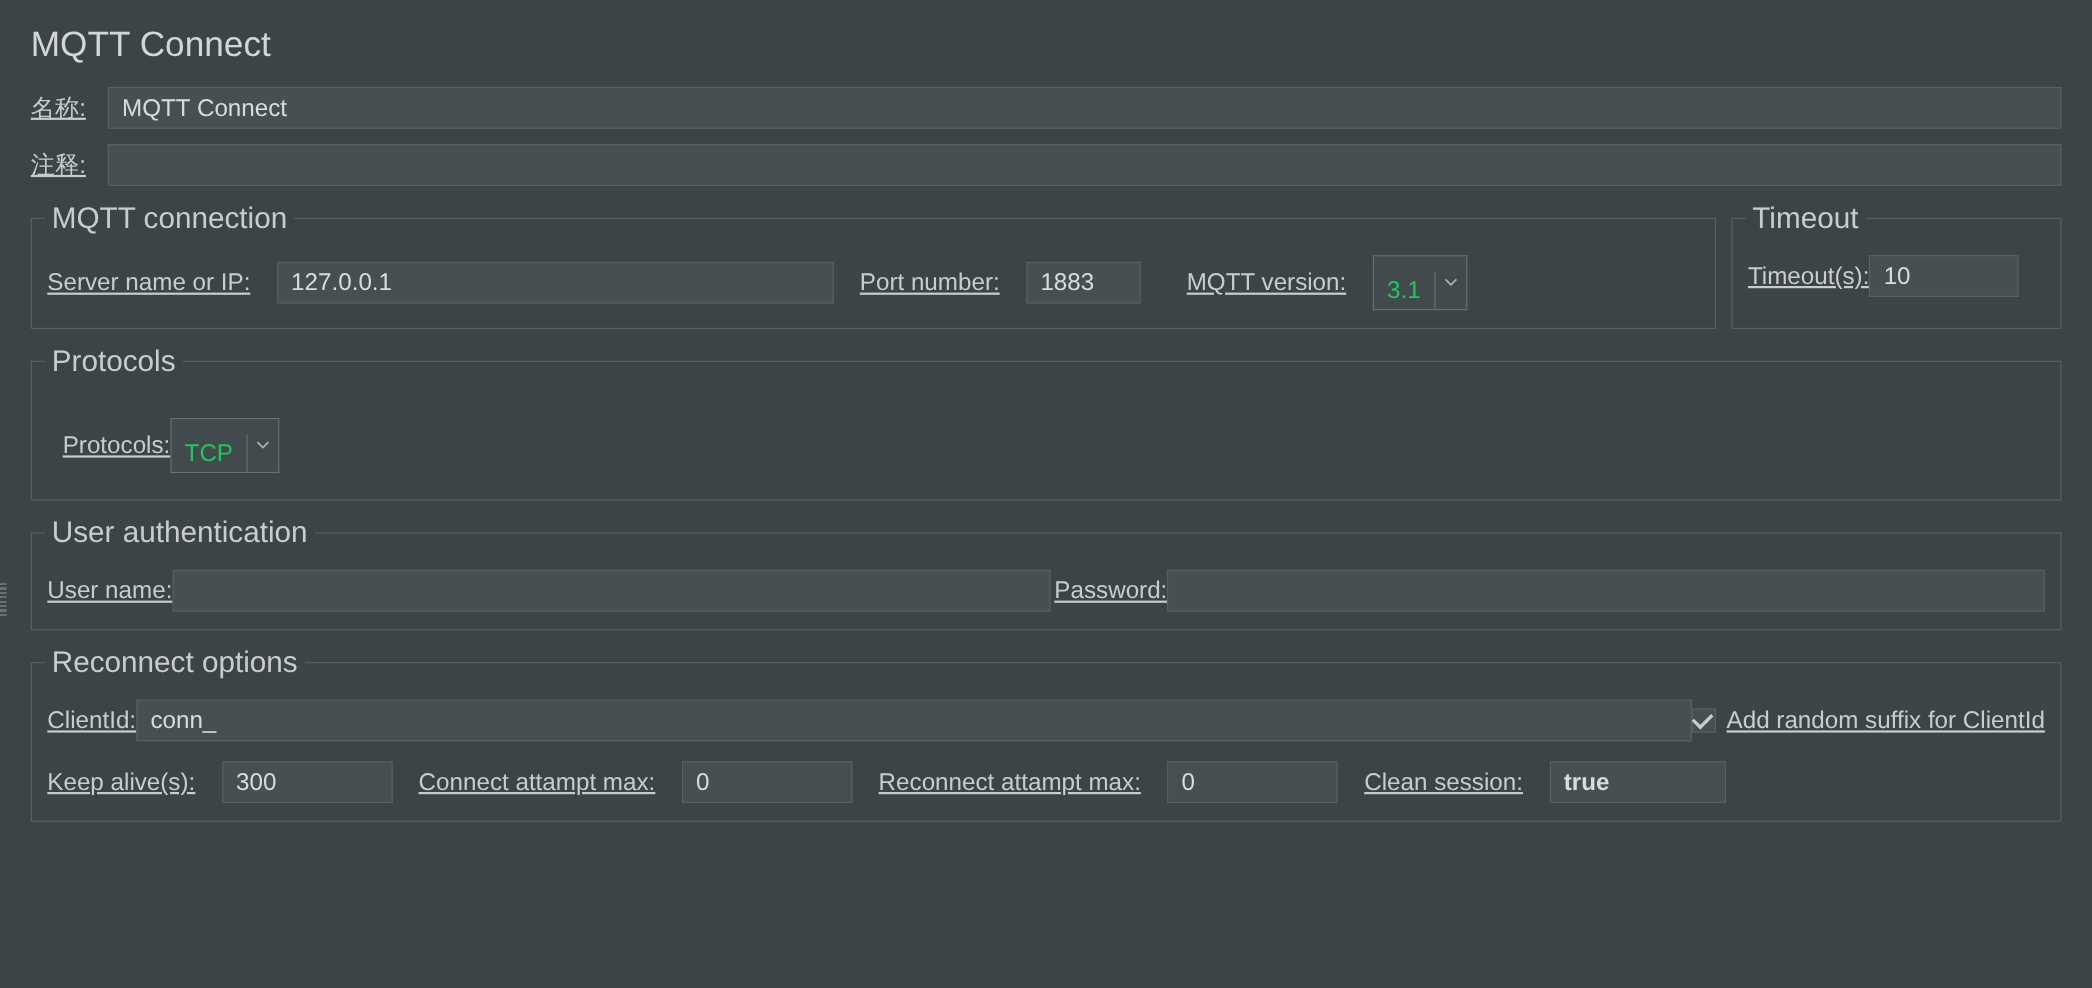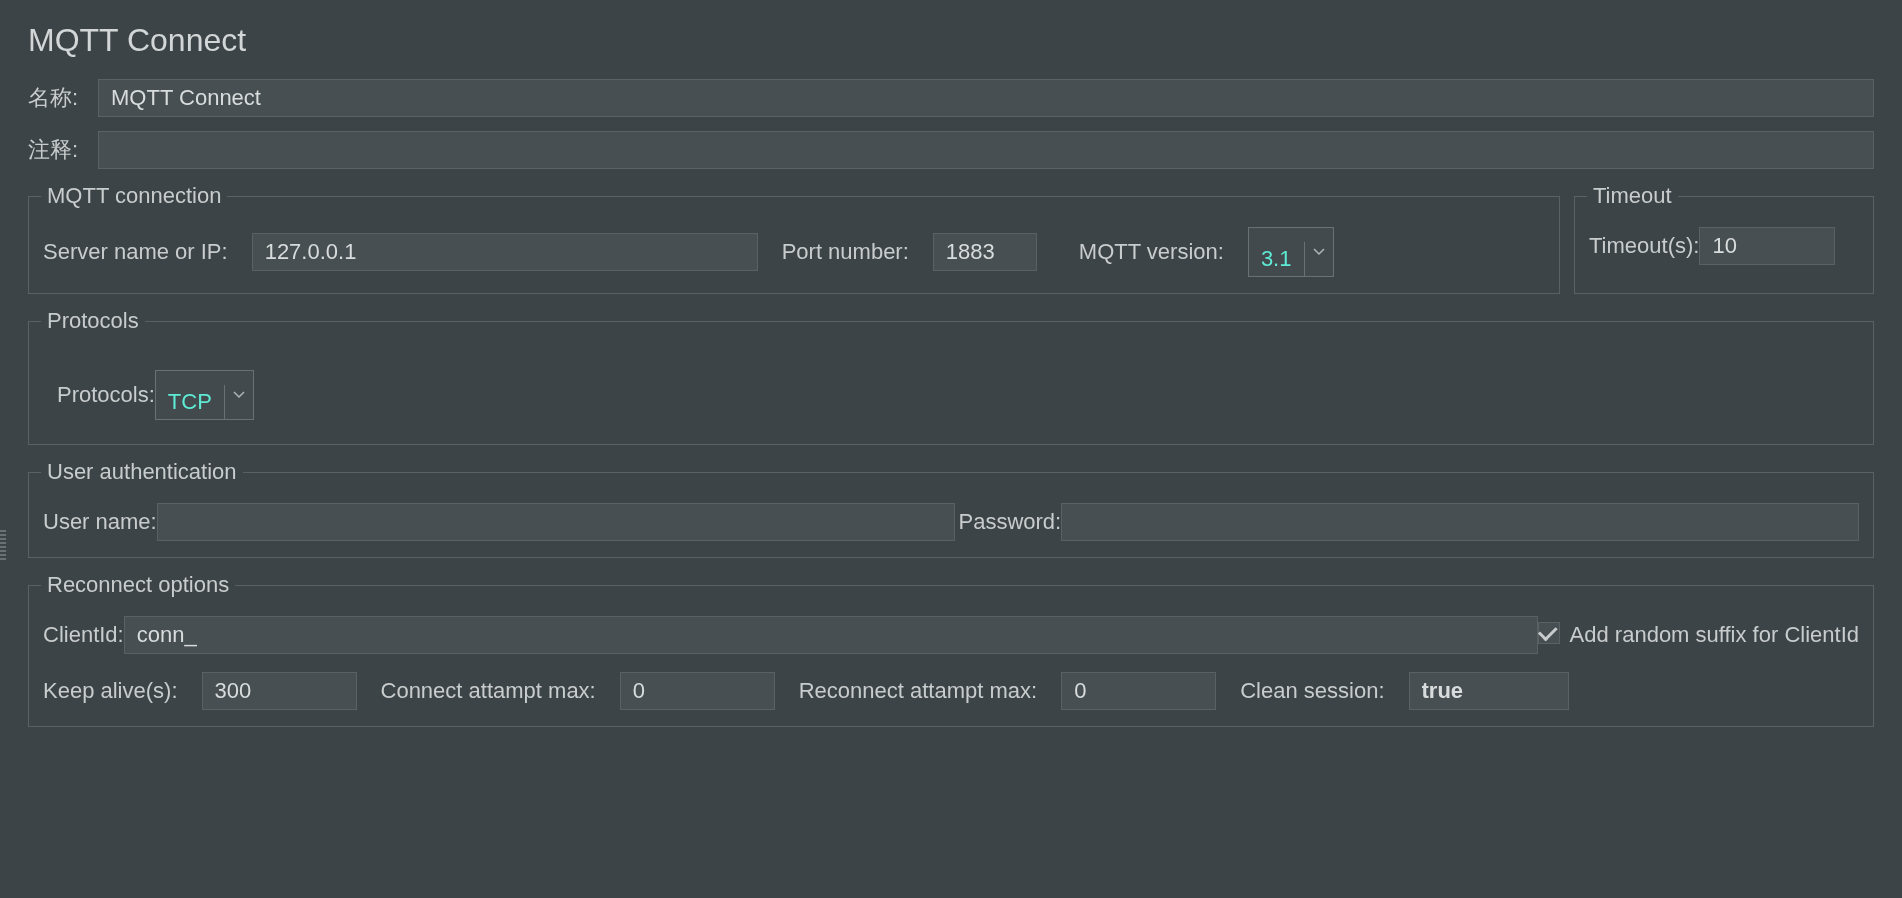--- a/index.html
+++ b/index.html
@@ -27,20 +27,21 @@
       padding: 0 28px;
     }
     .top-row {
       display: flex;
       align-items: center;
       margin-bottom: 14px;
     }
     .label {
       color: #c8cccd;
       white-space: nowrap;
+      text-decoration: underline;
     }
     .label-fixed-sm {
       width: 70px;
     }
     input[type="text"] {
       background-color: #484f53;
       border: 1px solid #5a6164;
       color: #d8dcdd;
       padding: 5px 12px;
       font-size: 22px;
@@ -59,53 +60,54 @@
       border: 1px solid #5a6164;
       padding: 18px 14px 16px 14px;
       position: relative;
     }
     fieldset.flex-grow {
       flex: 1;
     }
     legend {
       color: #c8cccd;
       padding: 0 6px;
-      font-size: 22px;
+      font-size: 27px;
       margin-left: -2px;
     }
     .fieldset-row {
       display: flex;
       align-items: center;
       gap: 0;
     }
     .select-wrapper {
       display: flex;
       align-items: center;
       border: 1px solid #6a7174;
       background-color: #434a4e;
     }
     .select-value {
       padding: 4px 12px;
-      color: #5eead4;
+      color: #22c55e;
       border-right: 1px solid #6a7174;
       margin-top: 14px;
     }
     .select-arrow {
       width: 28px;
       height: 34px;
       display: flex;
       align-items: center;
       justify-content: center;
     }
     .select-arrow svg {
       width: 12px;
       height: 8px;
     }
     .checkbox-wrapper {
       display: flex;
+      align-items: center;
       gap: 10px;
     }
     .checkbox {
       width: 22px;
       height: 22px;
       border: 1px solid #5a6164;
       background-color: #484f53;
       display: flex;
       align-items: center;
       justify-content: center;

